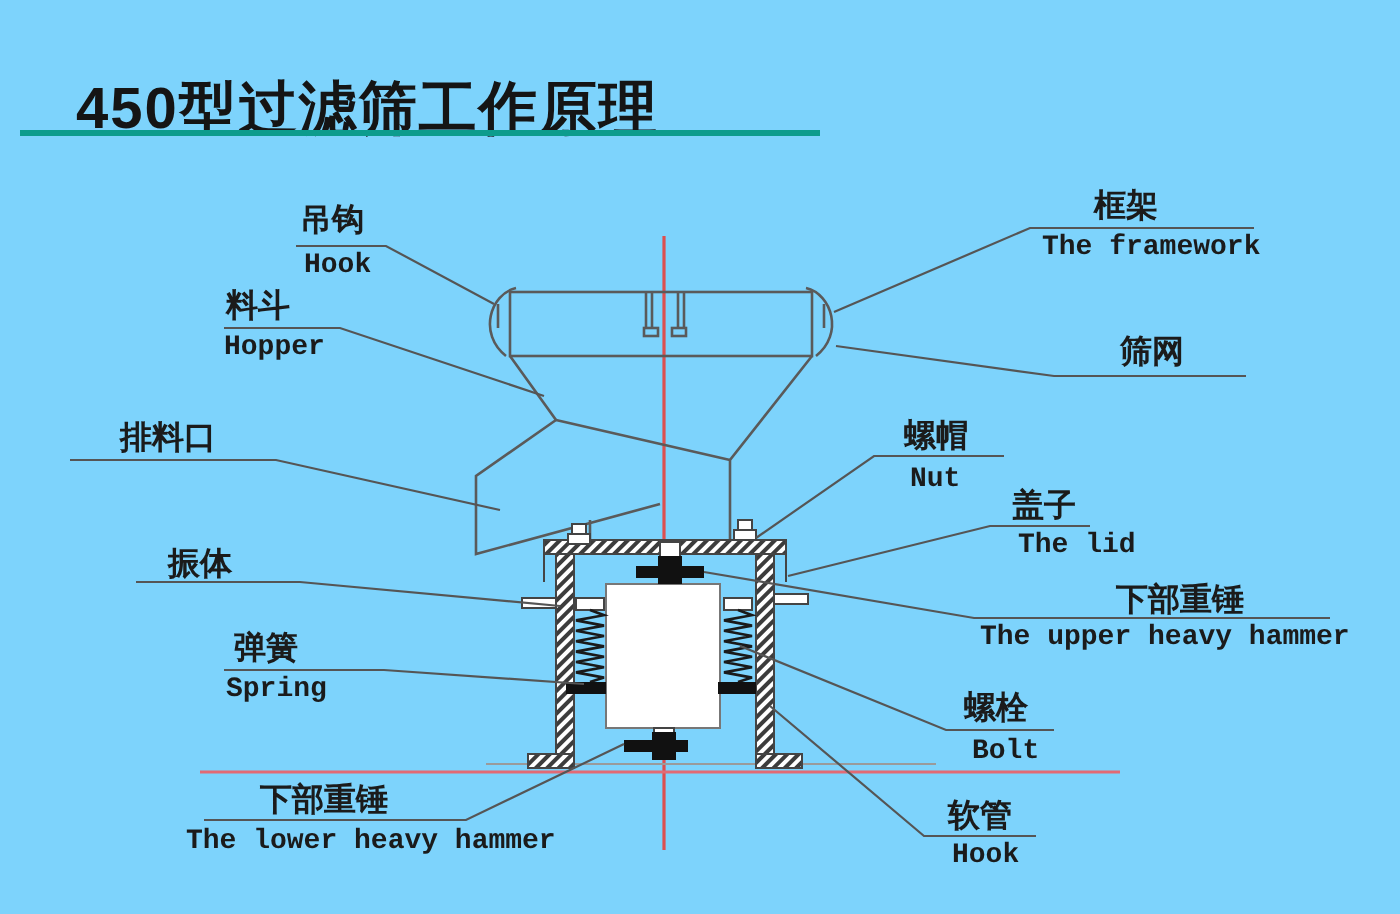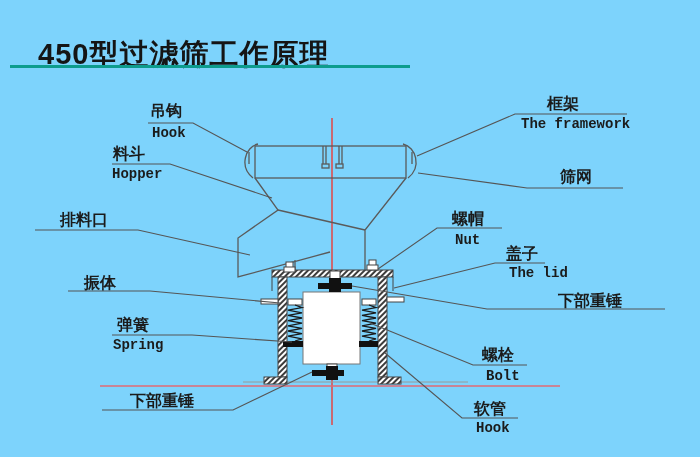--- a/index.html
+++ b/index.html
@@ -147,33 +147,35 @@
   <span class="lbl-en" style="left:112px;top:167px">Hopper</span>
 
   <span class="lbl-zh" style="left:60px;top:212px">排料口</span>
 
   <span class="lbl-zh" style="left:84px;top:275px">振体</span>
 
   <span class="lbl-zh" style="left:117px;top:317px">弹簧</span>
   <span class="lbl-en" style="left:113px;top:338px">Spring</span>
 
   <span class="lbl-zh" style="left:130px;top:393px">下部重锤</span>
+  <span class="lbl-en" style="left:93px;top:414px">The lower heavy hammer</span>
 
   <span class="lbl-zh" style="left:547px;top:96px">框架</span>
   <span class="lbl-en" style="left:521px;top:117px">The framework</span>
 
   <span class="lbl-zh" style="left:560px;top:169px">筛网</span>
 
   <span class="lbl-zh" style="left:452px;top:211px">螺帽</span>
   <span class="lbl-en" style="left:455px;top:233px">Nut</span>
 
   <span class="lbl-zh" style="left:506px;top:246px">盖子</span>
   <span class="lbl-en" style="left:509px;top:266px">The lid</span>
 
   <span class="lbl-zh" style="left:558px;top:293px">下部重锤</span>
+  <span class="lbl-en" style="left:490px;top:312px">The upper heavy hammer</span>
 
   <span class="lbl-zh" style="left:482px;top:347px">螺栓</span>
   <span class="lbl-en" style="left:486px;top:369px">Bolt</span>
 
   <span class="lbl-zh" style="left:474px;top:401px">软管</span>
   <span class="lbl-en" style="left:476px;top:421px">Hook</span>
 
 </div>
 
 </body></html>

